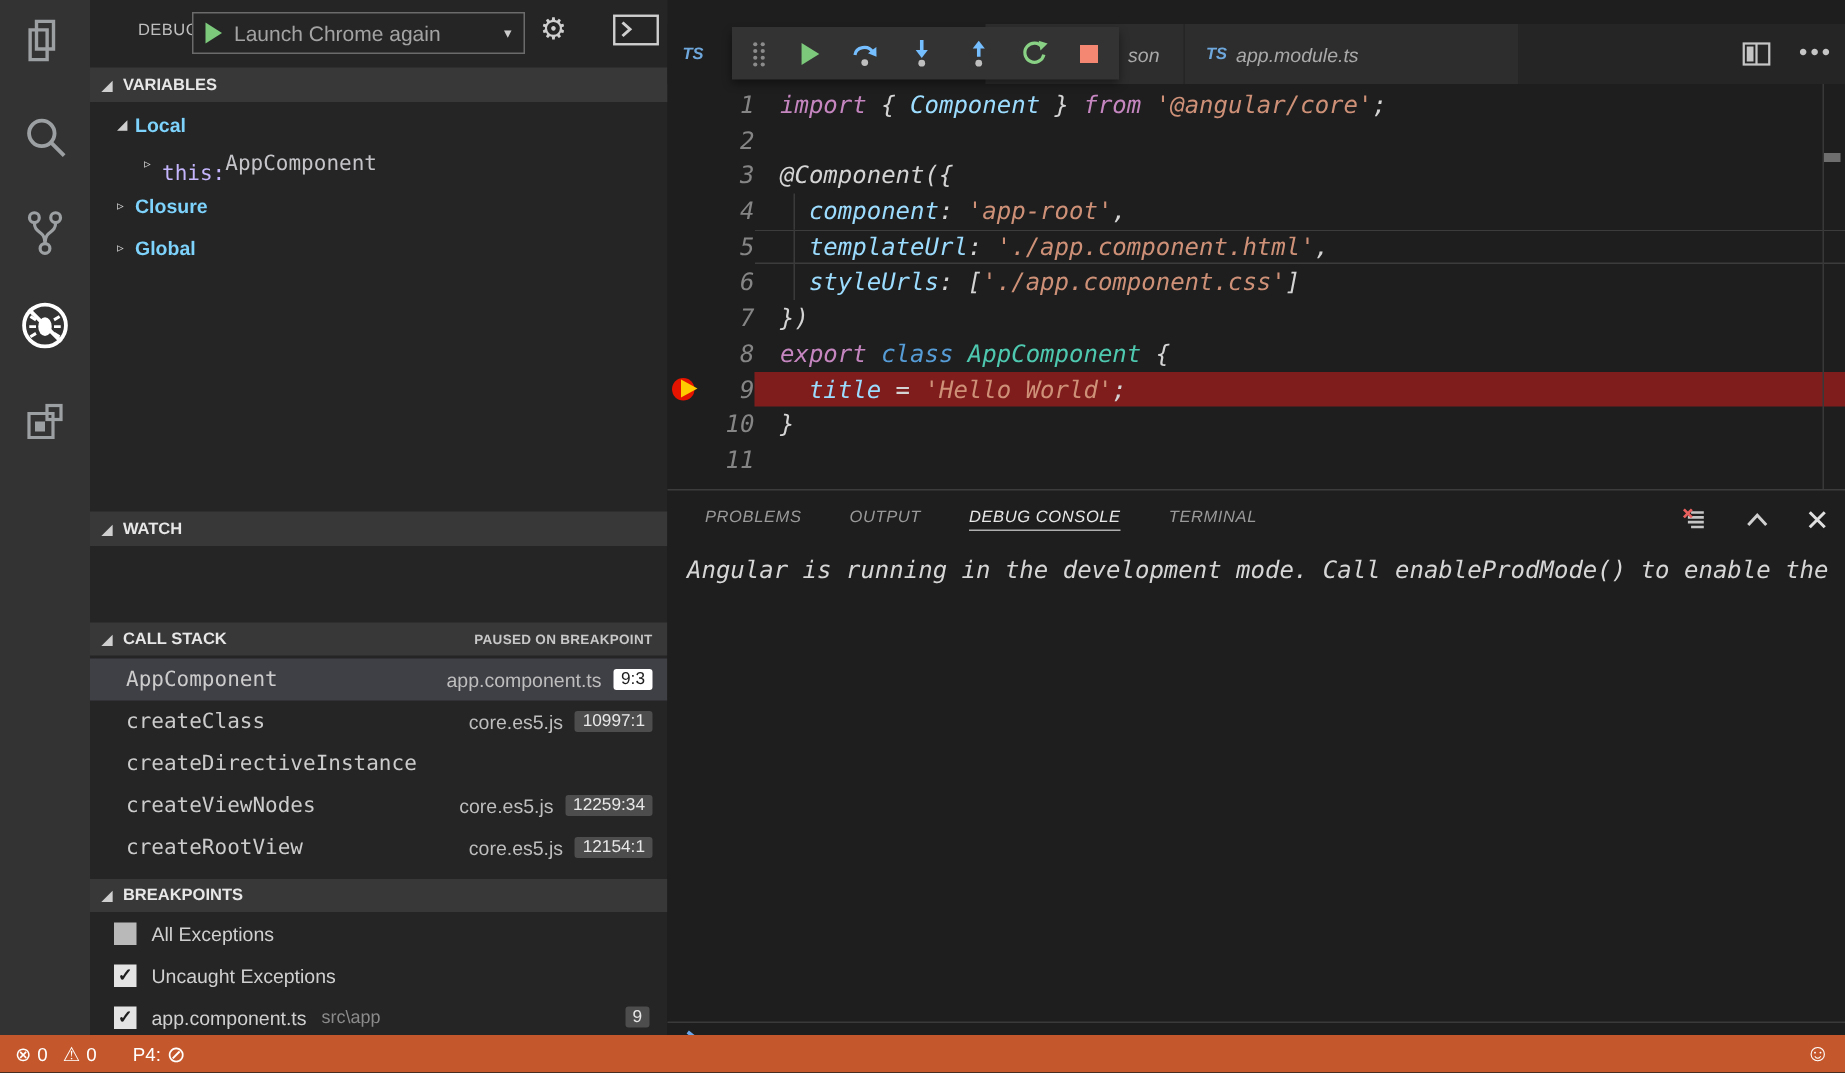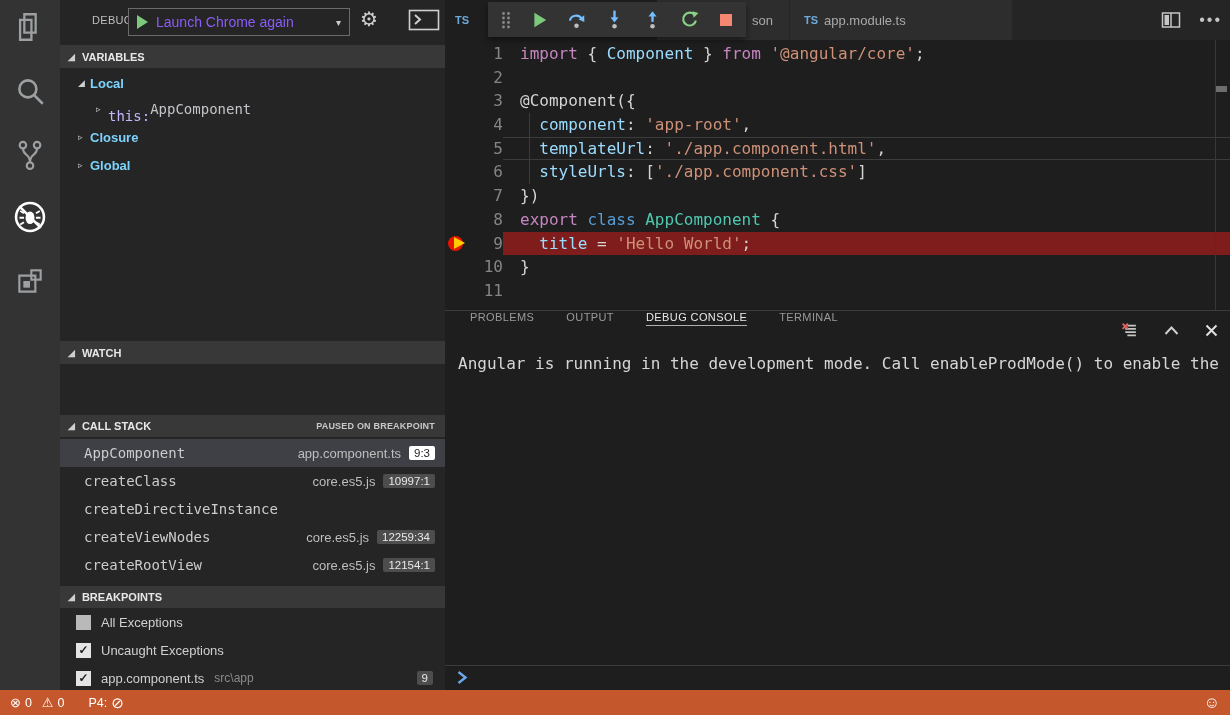--- a/index.html
+++ b/index.html
@@ -12,21 +12,21 @@
   .ab-icon { position:absolute; left:0; width:60px; height:50px; display:flex; align-items:center; justify-content:center; }
 
   
   .sidebar { position:absolute; left:60px; top:0; width:385px; height:690px; background:#252526; color:#CCCCCC; }
   .debug-controls { position:absolute; left:0; top:0; width:385px; height:44px; display:flex; align-items:center; }
   .debug-label { position:absolute; left:32px; top:14px; font-size:11px; color:#BFBFBF; letter-spacing:.3px; }
   .launch-box { position:absolute; left:68px; top:8px; width:222px; height:28px; border:1px solid #6B6B6B;
                 display:flex; align-items:center; background:#252526; }
   .play-tri { width:0; height:0; border-left:11px solid #7CC97C; border-top:7px solid transparent;
               border-bottom:7px solid transparent; margin:0 8px 0 8px; }
-  .launch-text { font-size:14px; color:#8b5cf6; flex:1; white-space:nowrap; }
+  .launch-text { font-size:14px; color:#a3a3a3; flex:1; white-space:nowrap; }
   .launch-caret { font-size:10px; color:#CCCCCC; margin-right:8px; }
   .gear { position:absolute; left:300px; top:7px; font-size:20px; color:#CFCFCF; }
   .console-toggle { position:absolute; left:348px; top:9px; }
 
   .sec-header { position:absolute; left:0; width:385px; background:#383838; display:flex; align-items:center;
                 font-size:11px; font-weight:bold; color:#E7E7E7; }
   .sec-header .twisty { margin:0 7px 0 8px; font-size:9px; color:#CFCFCF; }
   .sec-status { margin-left:auto; margin-right:10px; font-size:9px; font-weight:bold; color:#C8C8C8; letter-spacing:.2px; }
 
   .tree-row { position:absolute; left:0; width:385px; height:26px; display:flex; align-items:center; font-size:13px; }
@@ -45,21 +45,21 @@
   .cs-row.selected .badge { background:#FFFFFF; color:#1E1E1E; }
 
   .bp-row { height:28px; display:flex; align-items:center; padding-left:16px; padding-right:12px; font-size:13px; color:#D0D0D0; }
   .cb { width:15px; height:15px; background:#B9B9B9; margin-right:10px; display:flex; align-items:center;
         justify-content:center; font-size:12px; font-weight:bold; color:#1E1E1E; }
   .cb.checked { background:#E4E4E4; }
   .bp-detail { color:#8A8A8A; font-size:12px; margin-left:10px; }
   .bp-badge { margin-left:auto; }
 
   
-  .editor-region { position:absolute; left:445px; top:0; width:785px; height:690px; background:#1E1E1E; }
+  .editor-region { position:absolute; left:445px; top:16px; width:785px; height:690px; background:#1E1E1E;font-style:italic; }
 
   .tab-bar { position:absolute; left:0; top:0; width:785px; height:40px; background:#252526; display:flex; }
   .tab { height:40px; display:flex; align-items:center; font-size:13px; color:#A9A9A9; }
   .tab.active { background:#1E1E1E; }
   .tab.inactive { background:#2D2D2D; border-right:1px solid #252526; }
   .ts-icon { color:#6FA8DC; font-size:11px; font-weight:bold; margin-right:6px; }
   .tab-actions { position:absolute; right:8px; top:0; height:40px; display:flex; align-items:center; gap:18px; }
 
   .debug-toolbar { position:absolute; left:43px; top:2px; width:258px; height:35px; background:#333333;
                    box-shadow:0 3px 6px rgba(0,0,0,.45); display:flex; align-items:center;
@@ -76,21 +76,21 @@
   .bp-dot { position:absolute; left:3px; top:4px; width:15px; height:15px; border-radius:50%; background:#E51400; }
   .bp-arrow { position:absolute; left:9px; top:5px; width:0; height:0; border-left:11px solid #FFCC00;
               border-top:6.5px solid transparent; border-bottom:6.5px solid transparent; }
   .tok-kw{color:#C586C0}.tok-kw2{color:#569CD6}.tok-cls{color:#9CDCFE}.tok-cls2{color:#4EC9B0}
   .tok-prop{color:#9CDCFE}.tok-str{color:#CE9178}.tok-pun{color:#D4D4D4}
   .overview-ruler { position:absolute; right:14px; top:40px; width:1px; height:270px; background:#383838; }
   .ruler-mark { position:absolute; right:3px; top:86px; width:11px; height:6px; background:#6E6E6E; }
 
   
   .panel { position:absolute; left:0; top:310px; width:785px; height:380px; background:#1E1E1E; border-top:1px solid #3C3C3C; }
-  .panel-tabs { position:absolute; left:25px; top:0; height:38px; display:flex; align-items:flex-start; gap:32px; }
+  .panel-tabs { position:absolute; left:25px; top:0; height:38px; display:flex; align-items:center; gap:32px; }
   .panel-tab { font-size:11px; letter-spacing:.4px; color:#9A9A9A; text-transform:uppercase; padding-bottom:2px; }
   .panel-tab.active { color:#E8E8E8; border-bottom:1px solid #AFAFAF; }
   .panel-actions { position:absolute; right:12px; top:0; height:38px; display:flex; align-items:center; gap:26px; }
   .console-out { position:absolute; left:13px; top:42px; width:772px; font-family:"DejaVu Sans Mono", monospace;
                  font-size:16px; line-height:21.5px; color:#D6D6D6; white-space:pre; }
   .console-input { position:absolute; left:0; right:0; bottom:1px; height:24px; border-top:1px solid #3A3A3A;
                    display:flex; align-items:center; }
 
   
   .status-bar { position:absolute; left:0; top:690px; width:1230px; height:25px; background:#C4572B; color:#FFFFFF;

